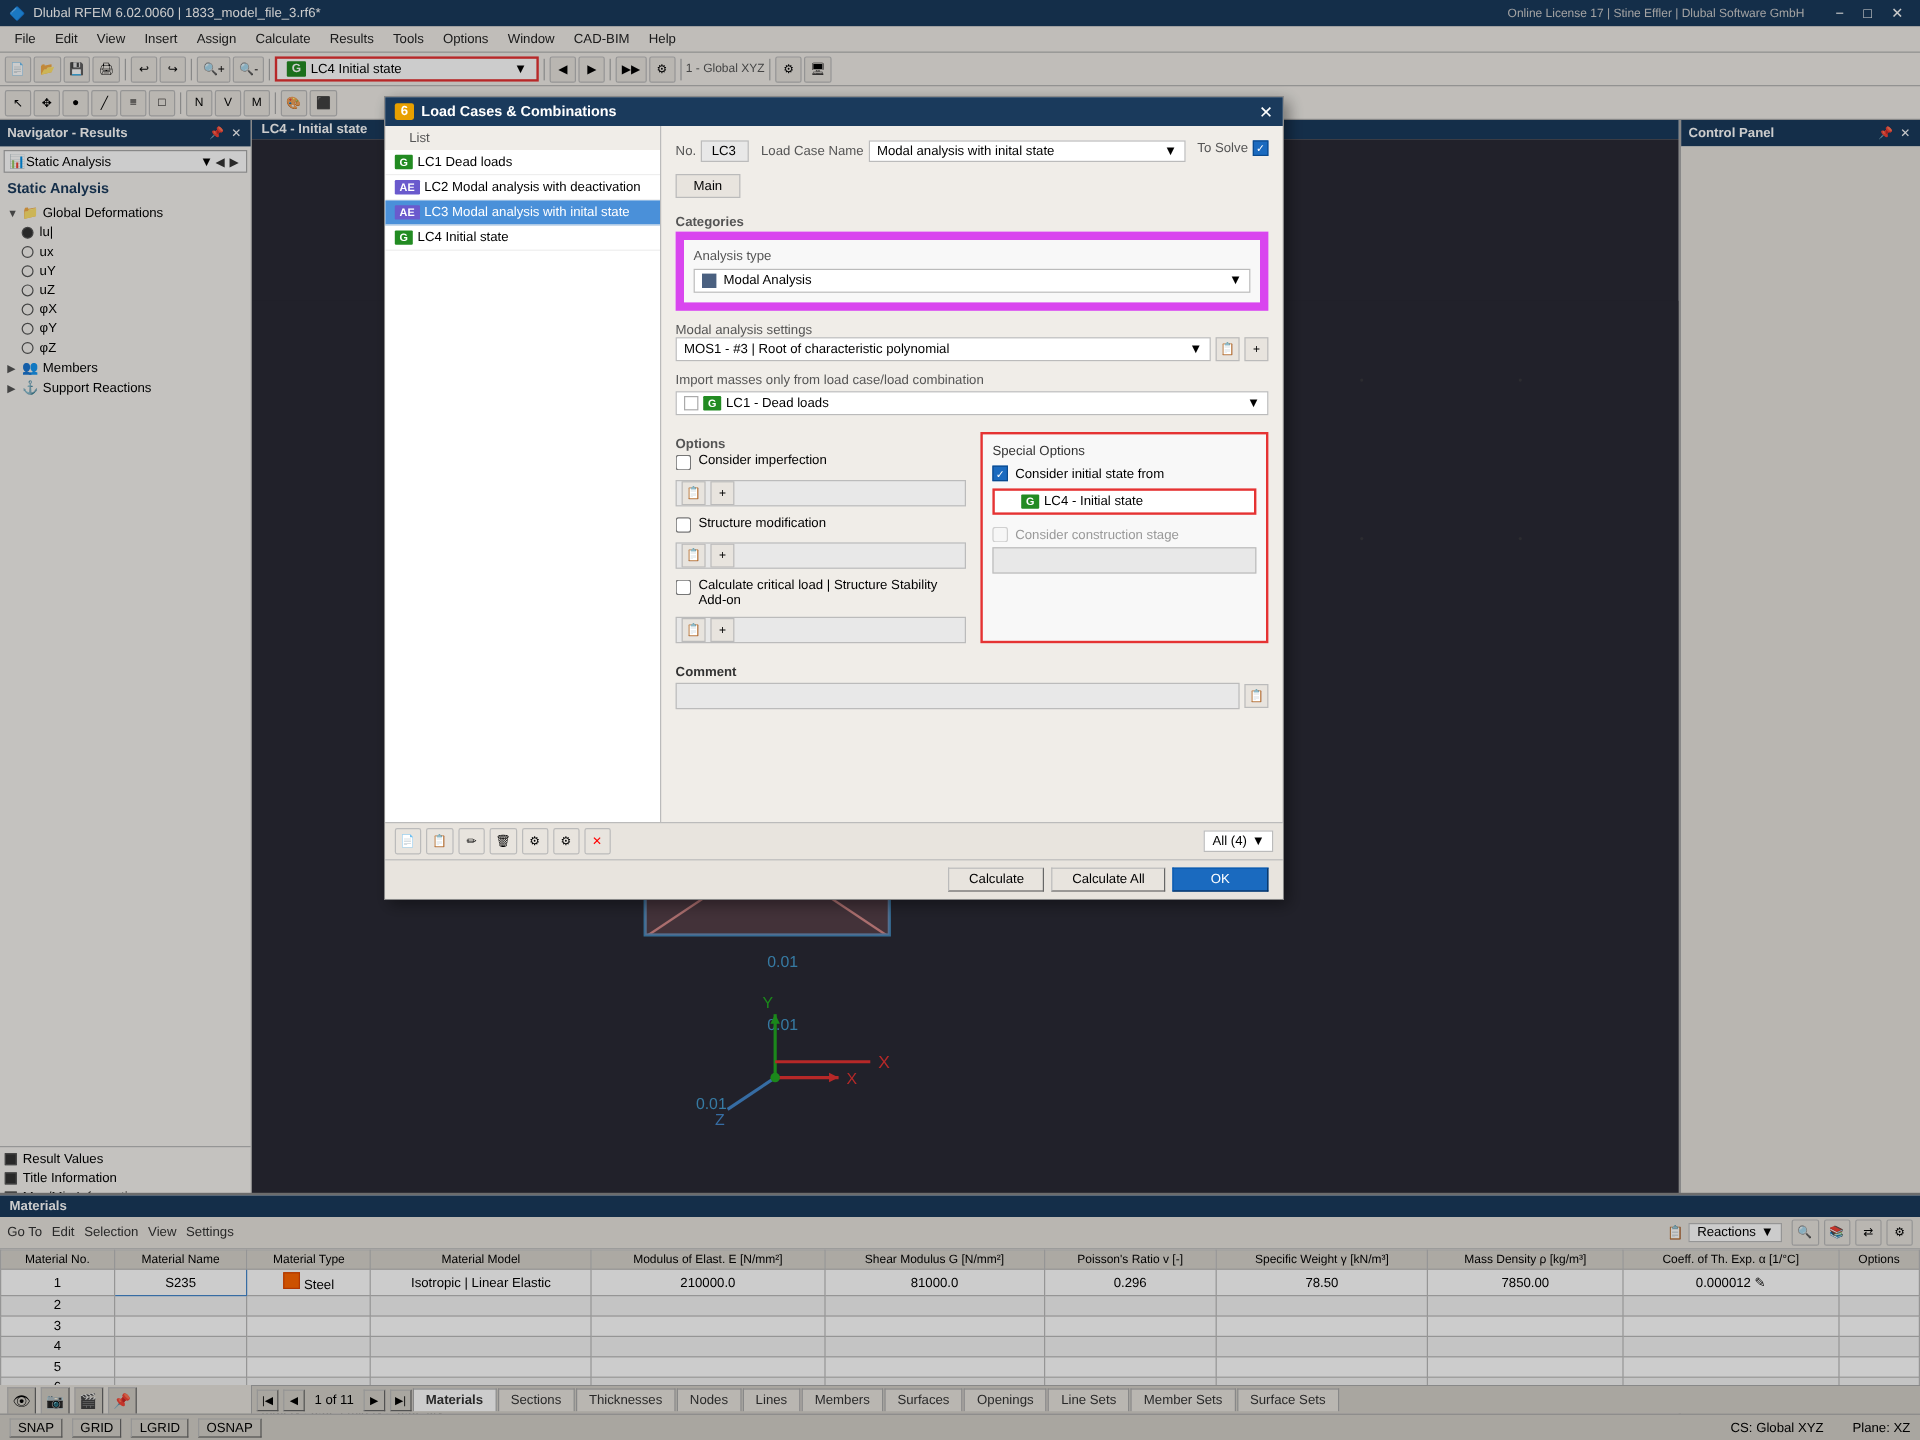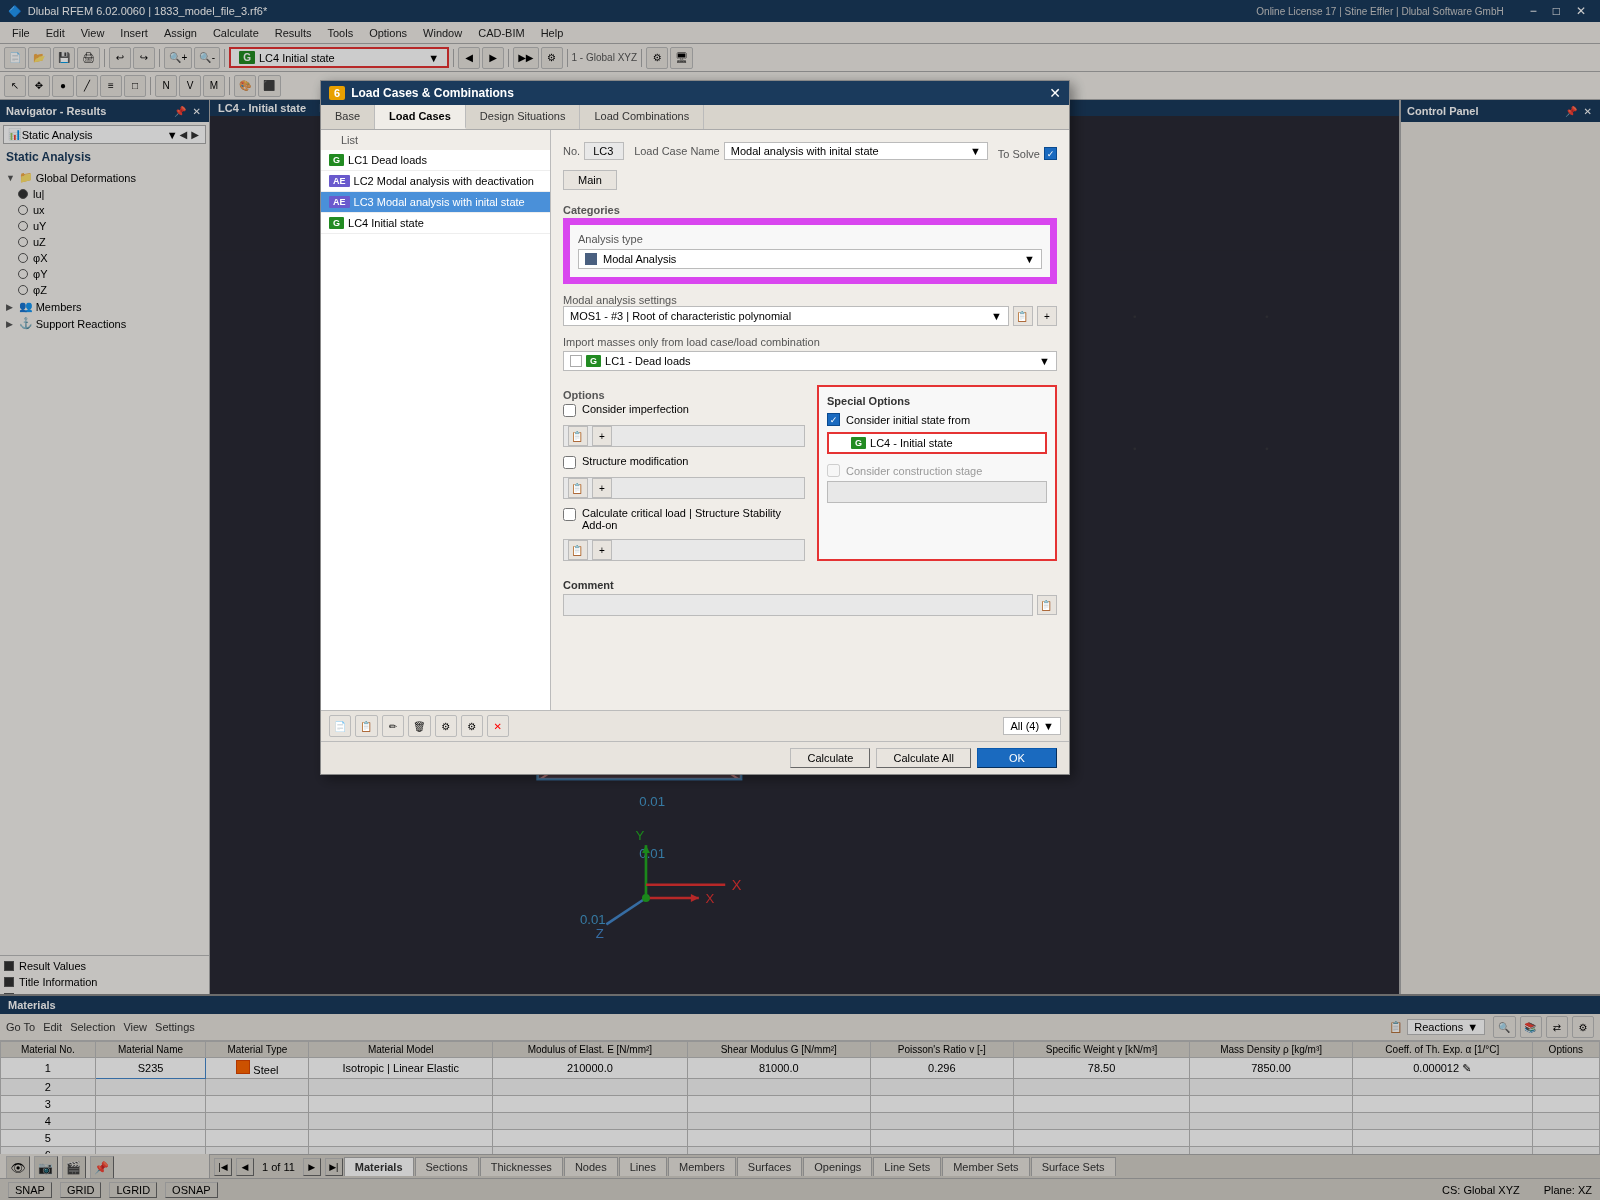--- a/index.html
+++ b/index.html
@@ -450,26 +450,20 @@
   <div class="modal">
 
     <div class="modal-title">
       <div style="display:flex;align-items:center;gap:6px;">
         <span style="background:#e8a000;color:white;padding:1px 5px;font-weight:bold;border-radius:2px;font-size:11px;">6</span>
         <span>Load Cases &amp; Combinations</span>
       </div>
       <button class="modal-close">✕</button>
     </div>
 
-    <div class="tab-bar">
-      <div class="tab">Base</div>
-      <div class="tab active">Load Cases</div>
-      <div class="tab">Design Situations</div>
-      <div class="tab">Load Combinations</div>
-    </div>
 
     <div class="modal-body">
 
       <div class="modal-left">
         <div class="modal-list-header">List</div>
         <div class="modal-list">
           <div class="list-item">
             <span class="lc-badge lc-g">G</span>
             <span>LC1  Dead loads</span>
           </div>
@@ -483,21 +477,21 @@
           </div>
           <div class="list-item">
             <span class="lc-badge lc-g">G</span>
             <span>LC4  Initial state</span>
           </div>
         </div>
       </div>
 
       <div class="modal-right">
 
-        <div style="display:flex;align-items:flex-end;gap:10px;">
+        <div style="display:flex;align-items:flex-start;gap:10px;">
           <div style="display:flex;align-items:center;gap:4px;">
             <span style="font-size:11px;color:#555;">No.</span>
             <div style="background:#e8e8e8;border:1px solid #bbb;padding:2px 8px;font-size:11px;min-width:40px;">
               <span>LC3</span>
             </div>
           </div>
           <div style="display:flex;align-items:center;gap:4px;flex:1;">
             <span style="font-size:11px;color:#555;">Load Case Name</span>
             <div style="flex:1;background:white;border:1px solid #bbb;padding:2px 6px;font-size:11px;display:flex;align-items:center;justify-content:space-between;">
               <span>Modal analysis with inital state</span>
@@ -578,21 +572,21 @@
                 <span style="font-size:11px;">Calculate critical load | Structure Stability Add-on</span>
               </div>
               <div style="background:#e8e8e8;border:1px solid #bbb;height:22px;display:flex;align-items:center;gap:4px;padding:0 4px;">
                 <button class="icon-btn">📋</button>
                 <button class="icon-btn">+</button>
               </div>
             </div>
           </div>
 
           <div style="width:240px;border:2px solid #e53333;padding:8px;background:#f8f8f8;">
-            <div style="font-size:11px;font-weight:bold;color:#333;margin-bottom:6px;">Special Options</div>
+            <div style="font-size:11px;font-weight:normal;color:#333;margin-bottom:6px;">Special Options</div>
 
             <div style="display:flex;align-items:center;gap:6px;margin-bottom:6px;">
               <div class="checkbox-checked-blue" style="background:#1a6abf;color:white;font-size:9px;">✓</div>
               <span style="font-size:11px;">Consider initial state from</span>
             </div>
 
             <div style="display:flex;align-items:center;gap:4px;background:white;border:2px solid #e53333;padding:3px 6px;font-size:11px;">
               <span style="width:12px;height:12px;background:transparent;display:inline-block;"></span>
               <span class="lc-badge lc-g">G</span>
               <span style="flex:1;">LC4 - Initial state</span>

